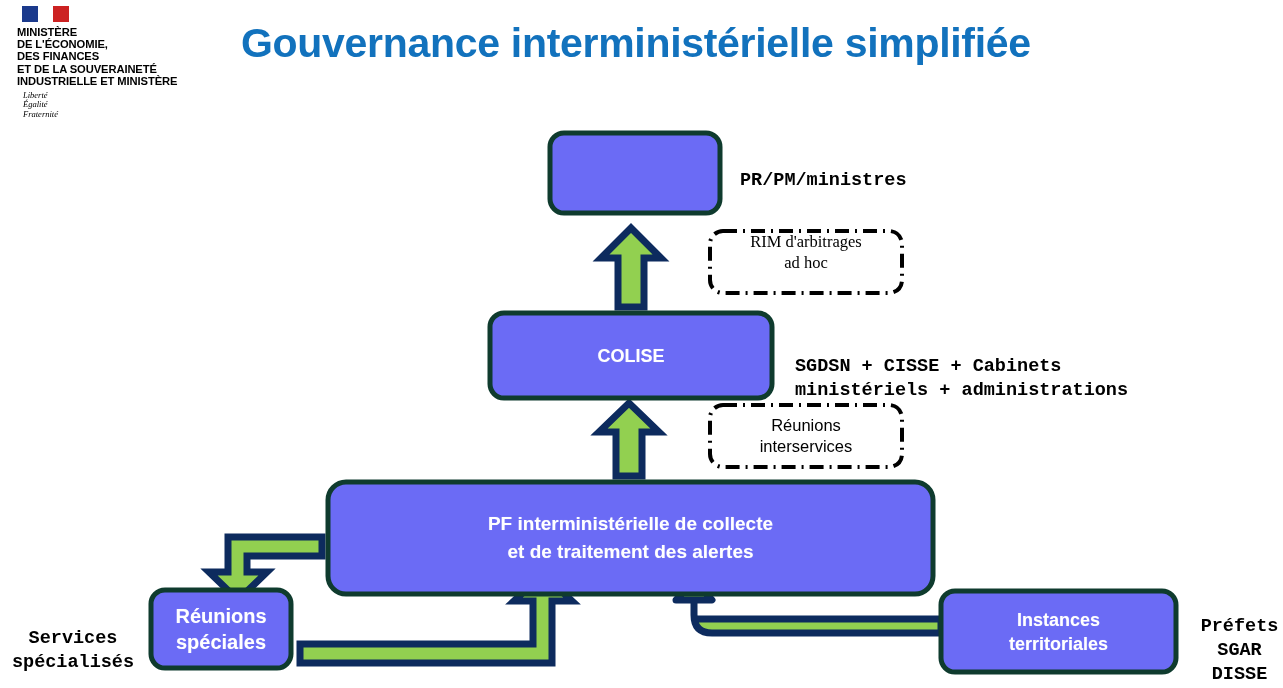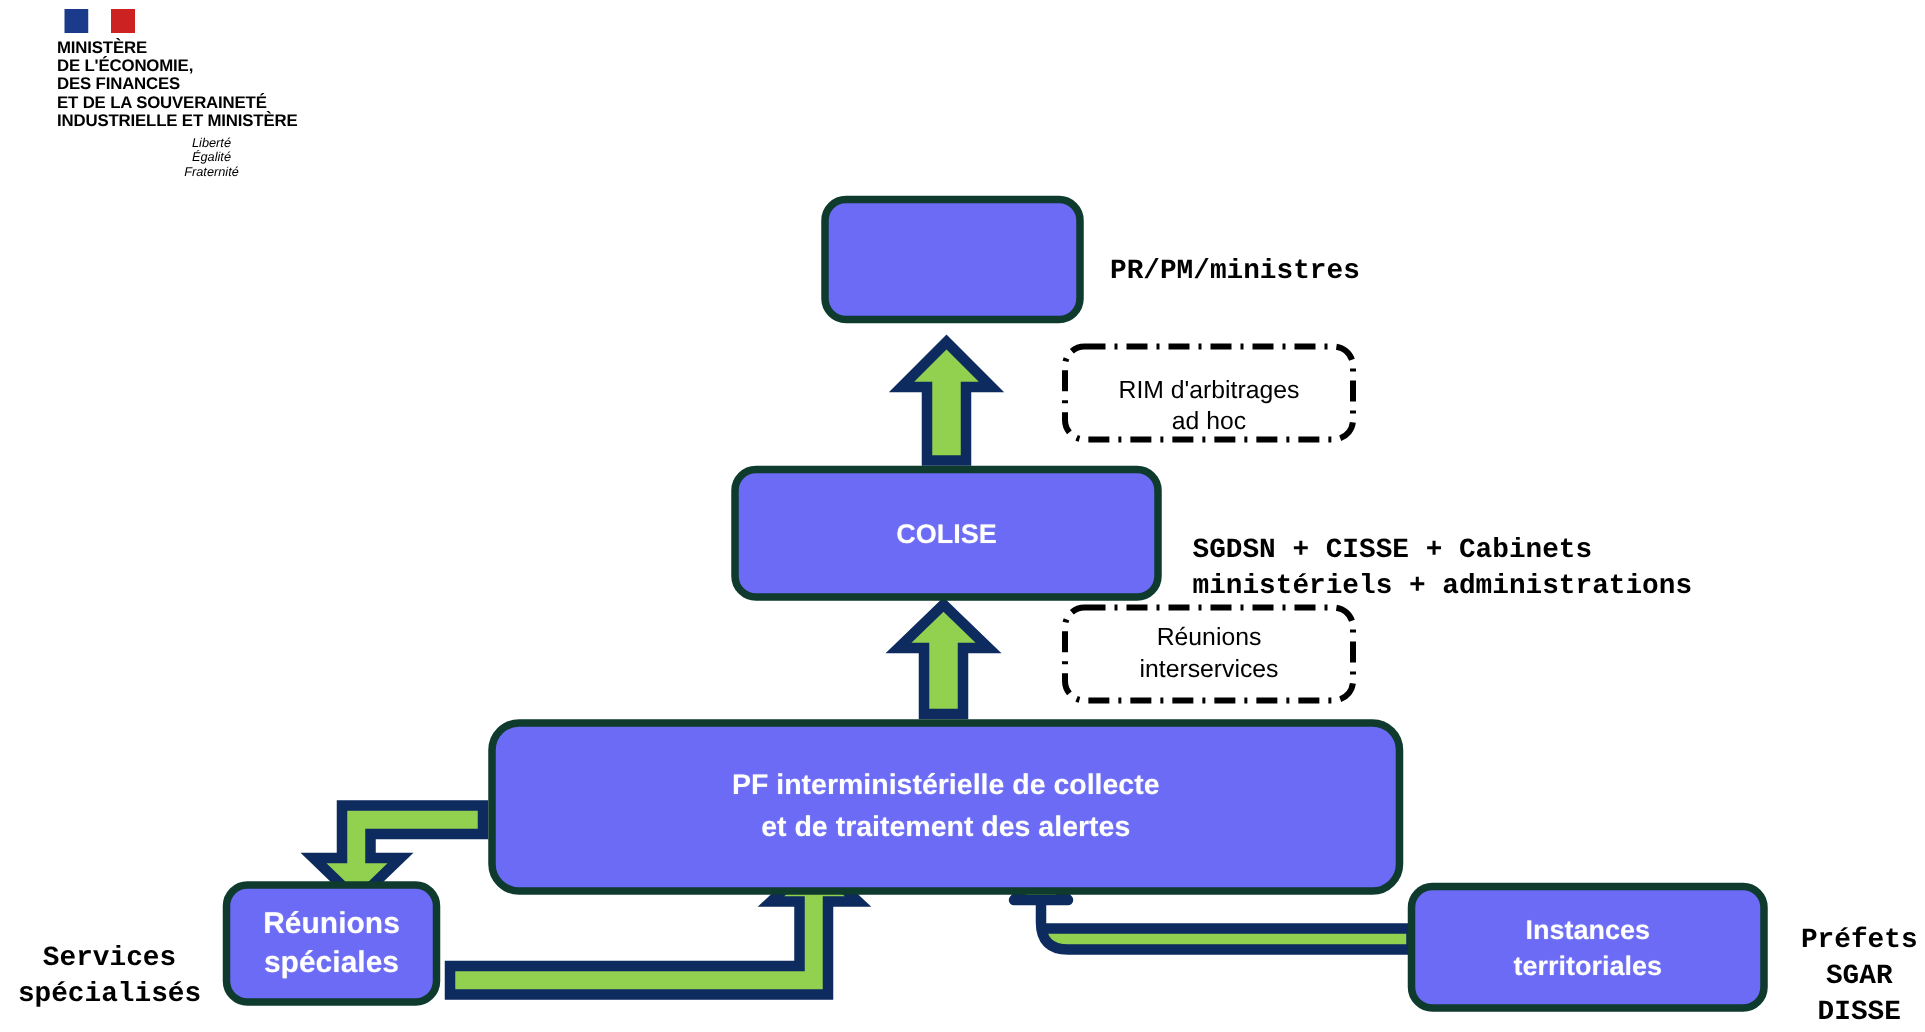--- a/index.html
+++ b/index.html
@@ -14,21 +14,21 @@
     position: relative;
     width: 1283px;
     height: 688px;
     background: #ffffff;
     overflow: hidden;
   }
 
   
   #logo {
     position: absolute;
-    left: 38px;
+    left: 17px;
     top: 6px;
     width: 200px;
   }
   #flag {
     width: 47px;
     height: 16px;
     display: flex;
     margin-left: 5px;
     margin-bottom: 4px;
   }
@@ -39,27 +39,26 @@
   .logo-line {
     font-family: "Liberation Sans", sans-serif;
     font-weight: bold;
     font-size: 11.2px;
     line-height: 12.2px;
     color: #000000;
     letter-spacing: -0.1px;
     white-space: nowrap;
   }
   .devise {
-    font-family: Liberation Sans, sans-serif;
+    font-family: Liberation Serif, serif;
     font-style: italic;
     font-size: 8.5px;
     line-height: 9.4px;
     color: #000000;
     margin-left: 6px;
-    text-align: center;
   }
   #devise-block { margin-top: 4px; }
 
   
   #title {
     position: absolute;
     left: 241px;
     top: 20px;
     width: 900px;
     font-family: "Liberation Sans", sans-serif;
@@ -131,20 +130,21 @@
     <div class="logo-line">DES FINANCES</div>
     <div class="logo-line">ET DE LA SOUVERAINETÉ</div>
     <div class="logo-line">INDUSTRIELLE ET MINISTÈRE</div>
     <div id="devise-block">
       <div class="devise">Liberté</div>
       <div class="devise">Égalité</div>
       <div class="devise">Fraternité</div>
     </div>
   </div>
 
+  <div id="title">Gouvernance interministérielle simplifiée</div>
 
   <svg id="canvas" viewBox="0 0 1283 688">
 
     <g>
       <path d="M 941 633 L 712 633 Q 694 633 694 615 L 694 600 L 676 600 L 694 580 L 712 600 L 694 600 L 694 615 Q 694 619 698 619 L 941 619 Z" fill="#92d050" stroke="#0d2b5e" stroke-width="7" stroke-linejoin="round"></path>
     </g>
 
     <g>
       <path d="M 300 644 L 533 644 L 533 601 L 514 601 L 543 574 L 572 601 L 552 601 L 552 663 L 300 663 Z" fill="#92d050" stroke="#0d2b5e" stroke-width="7" stroke-linejoin="miter"></path>
     </g>
@@ -181,21 +181,21 @@
 
   <div class="box-label" style="left:328px; top:482px; width:605px; height:112px; font-size:19px; line-height:28px; white-space:pre-line;">PF interministérielle  de collecte
 et de traitement  des alertes</div>
 
   <div class="box-label" style="left:151px; top:590px; width:140px; height:78px; font-size:20px; line-height:26px; white-space:pre-line;">Réunions
 spéciales</div>
 
   <div class="box-label" style="left:941px; top:591px; width:235px; height:81px; font-size:18px; line-height:24px; white-space:pre-line;">Instances
 territoriales</div>
 
-  <div class="note-label" style="left:710px; top:240px; width:192px; height:62px; white-space:pre-line;">RIM d'arbitrages
+  <div class="note-label" style="left:710px; top:221px; width:192px; height:62px; white-space:pre-line;font-family:Liberation Serif, serif;">RIM d'arbitrages
 ad hoc</div>
 
   <div class="note-label" style="left:710px; top:405px; width:192px; height:62px; white-space:pre-line;">Réunions
 interservices</div>
 
   <div class="red-label" style="left:740px; top:145px; width:300px; text-align:left; white-space:pre-line;">PR/PM/ministres</div>
 
   <div class="red-label" style="left:795px; top:331px; width:340px; text-align:left; white-space:pre-line;">SGDSN + CISSE + Cabinets
 ministériels  + administrations</div>
 

